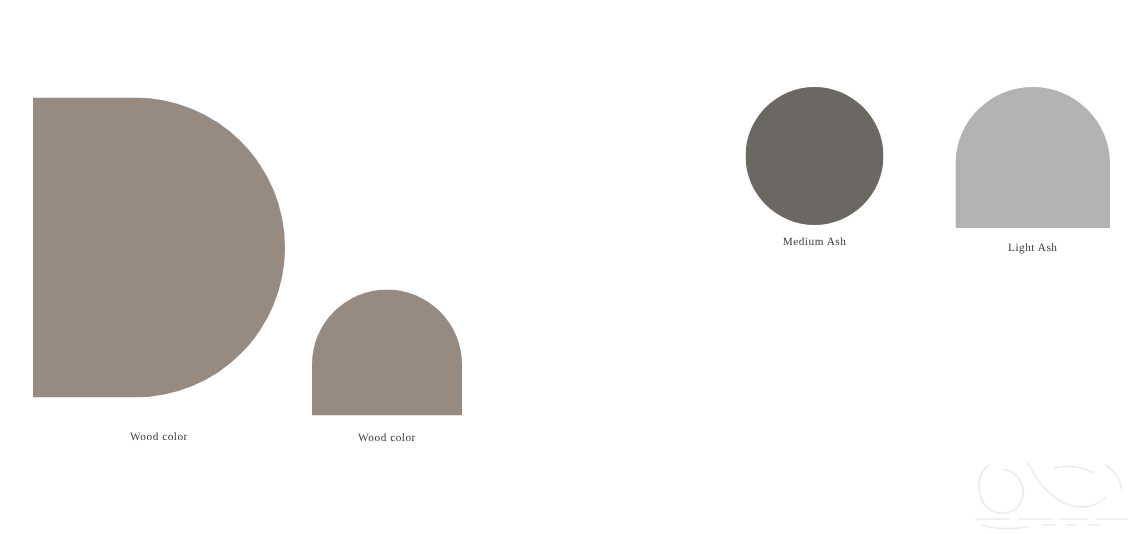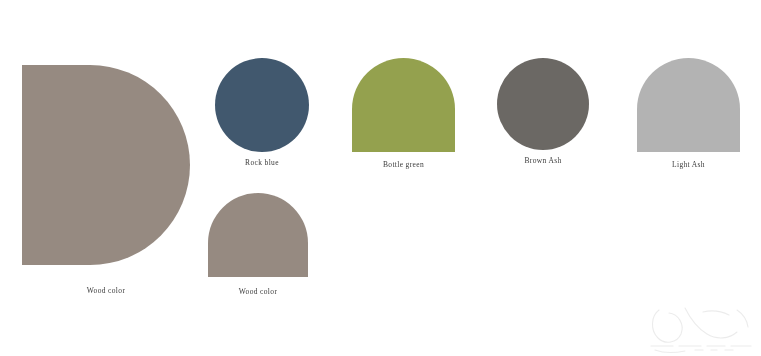--- a/index.html
+++ b/index.html
@@ -109,45 +109,29 @@
 
   <div class="cell" id="hero-cell">
     <div class="shape-wrap">
       <svg class="shape" viewBox="0 0 168 200" preserveAspectRatio="none">
         <path id="hero-path" d="M0,0 L68,0 A100,100 0 0 1 68,200 L0,200 Z" fill="#968a81"></path>
       </svg>
     </div>
     <div class="label">Wood color</div>
   </div>
 
-  <div class="cell" id="cell-rock-blue">
-    <div class="shape-wrap">
-      <svg class="shape" viewBox="0 0 100 100" preserveAspectRatio="none">
-        <circle id="rock-blue-fill" cx="50" cy="50" r="50" fill="#41586e"></circle>
-      </svg>
-    </div>
-    <div class="label">Rock blue</div>
-  </div>
 
-  <div class="cell" id="cell-bottle-green">
-    <div class="shape-wrap">
-      <svg class="shape" viewBox="0 0 100 92" preserveAspectRatio="none">
-        <path id="bottle-green-fill" d="M0,92 L0,50 A50,50 0 0 1 100,50 L100,92 Z" fill="#94a14e"></path>
-      </svg>
-    </div>
-    <div class="label">Bottle green</div>
-  </div>
 
   <div class="cell" id="cell-brown-ash">
     <div class="shape-wrap">
       <svg class="shape" viewBox="0 0 100 100" preserveAspectRatio="none">
         <circle id="brown-ash-fill" cx="50" cy="50" r="50" fill="#6b6864"></circle>
       </svg>
     </div>
-    <div class="label">Brown Ash</div>
+    <div class="label">Medium Ash</div>
   </div>
 
   <div class="cell" id="cell-light-ash">
     <div class="shape-wrap">
       <svg class="shape" viewBox="0 0 100 92" preserveAspectRatio="none">
         <path id="light-ash-fill" d="M0,92 L0,50 A50,50 0 0 1 100,50 L100,92 Z" fill="#b3b3b3"></path>
       </svg>
     </div>
     <div class="label">Light Ash</div>
   </div>

